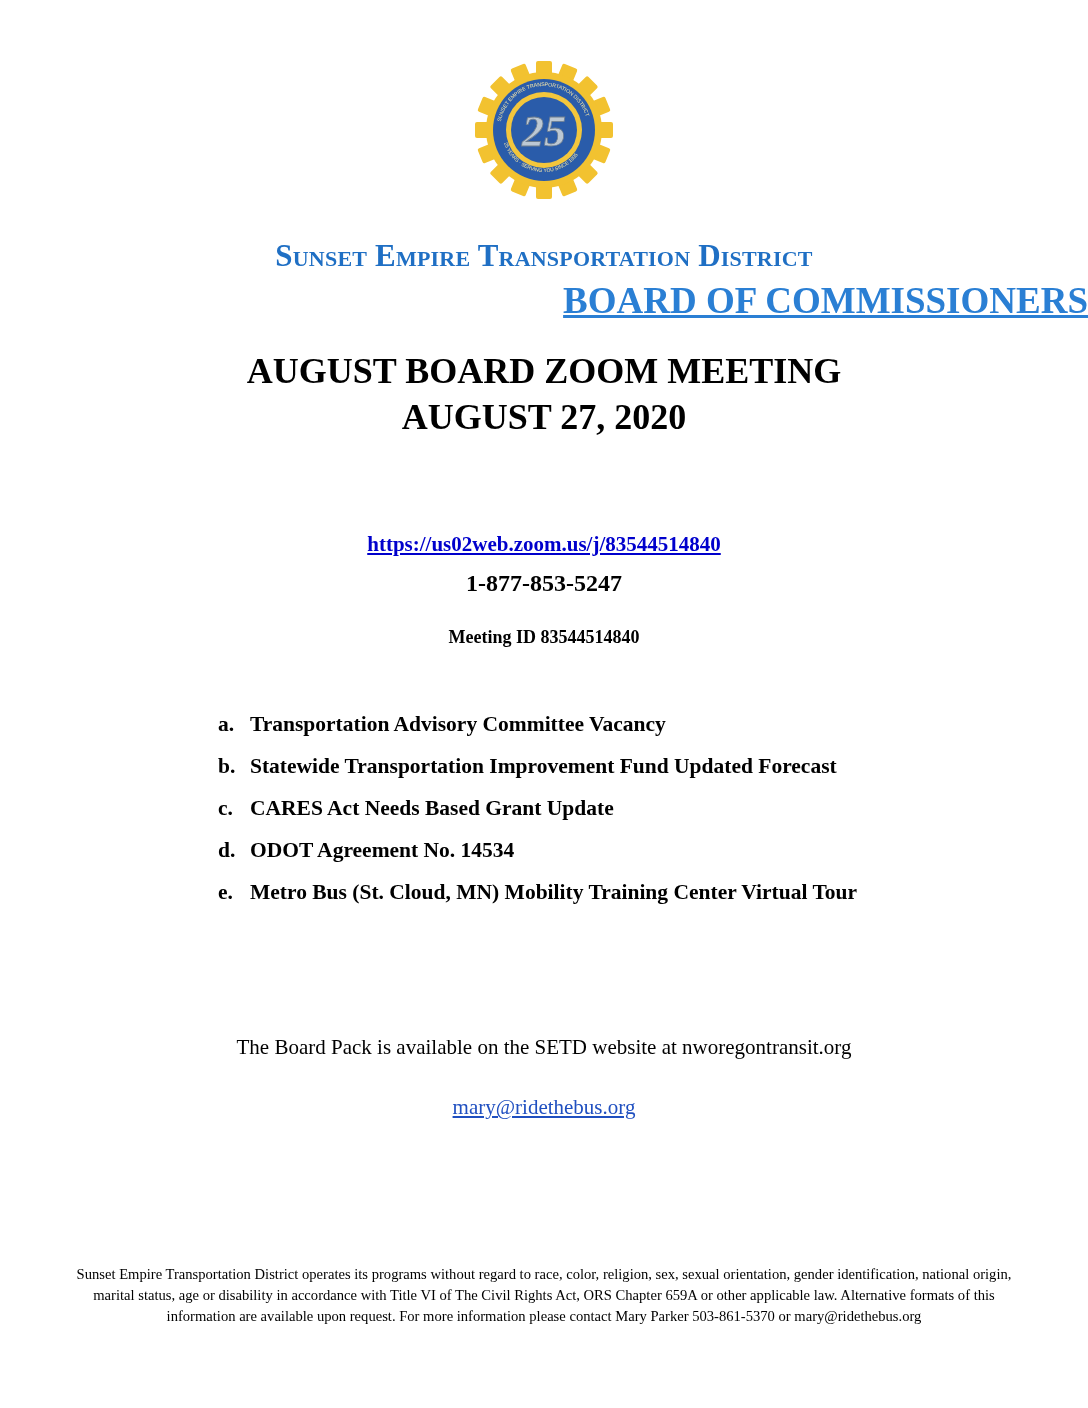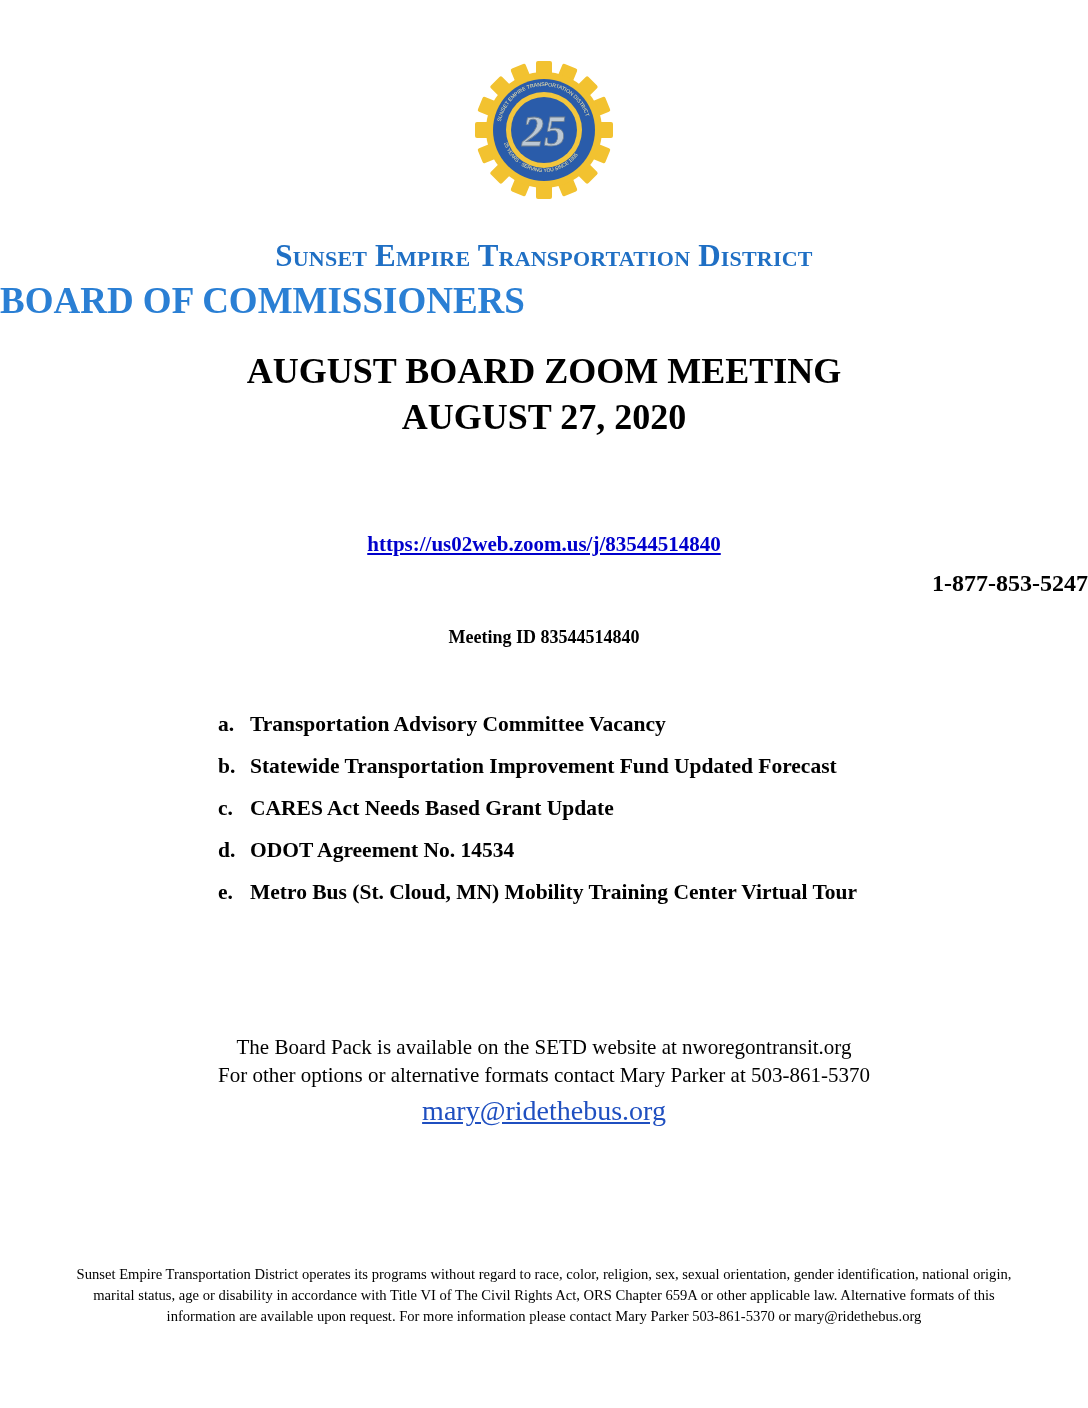--- a/index.html
+++ b/index.html
@@ -49,24 +49,25 @@
     font-weight: bold;
     font-size: 31px;
     letter-spacing: 0.2px;
     color: #1F6FC4;
     font-variant: small-caps;
   }
   .board-title {
     position: absolute;
     top: 279px;
     width: 100%;
-    text-align: left;
+    text-align: right;
     font-weight: bold;
     font-size: 37px;
     color: #2A7FD4;
+    text-decoration: underline;
   }
   .meeting-block {
     position: absolute;
     top: 348px;
     width: 100%;
     text-align: center;
     font-weight: bold;
     font-size: 36px;
     line-height: 46px;
     color: #000;
@@ -80,21 +81,21 @@
     font-weight: bold;
   }
   .zoom-link a {
     color: #0000CC;
     text-decoration: underline;
   }
   .phone {
     position: absolute;
     top: 570px;
     width: 100%;
-    text-align: right;
+    text-align: center;
     font-size: 24px;
     font-weight: bold;
   }
   .meeting-id {
     position: absolute;
     top: 627px;
     width: 100%;
     text-align: center;
     font-size: 18px;
     font-weight: bold;
@@ -130,21 +131,21 @@
     width: 100%;
     text-align: center;
     font-size: 21px;
     line-height: 28px;
   }
   .contact-email {
     position: absolute;
     top: 1095px;
     width: 100%;
     text-align: center;
-    font-size: 28px;
+    font-size: 21px;
   }
   .contact-email a {
     color: #1F4FC0;
     text-decoration: underline;
   }
 
   
   .notice {
     position: absolute;
     top: 1264px;
@@ -240,21 +241,20 @@
       <span class="agenda-text">ODOT Agreement No. 14534</span>
     </div>
     <div class="agenda-row">
       <span class="agenda-marker">e.</span>
       <span class="agenda-text">Metro Bus (St. Cloud, MN) Mobility Training Center Virtual Tour</span>
     </div>
   </div>
 
   <div class="board-pack">
     <div>The Board Pack is available on the SETD website at nworegontransit.org</div>
-    <div>For other options or alternative formats contact Mary Parker at 503-861-5370</div>
   </div>
 
   <div class="contact-email">
     <a href="#">mary@ridethebus.org</a>
   </div>
 
   <div class="notice">Sunset Empire Transportation District operates its programs without regard to race, color, religion, sex, sexual orientation, gender identification, national origin, marital status, age or disability in accordance with Title VI of The Civil Rights Act, ORS Chapter 659A or other applicable law. Alternative formats of this information are available upon request. For more information please contact Mary Parker 503-861-5370 or mary@ridethebus.org</div>
 
 </div>
 

